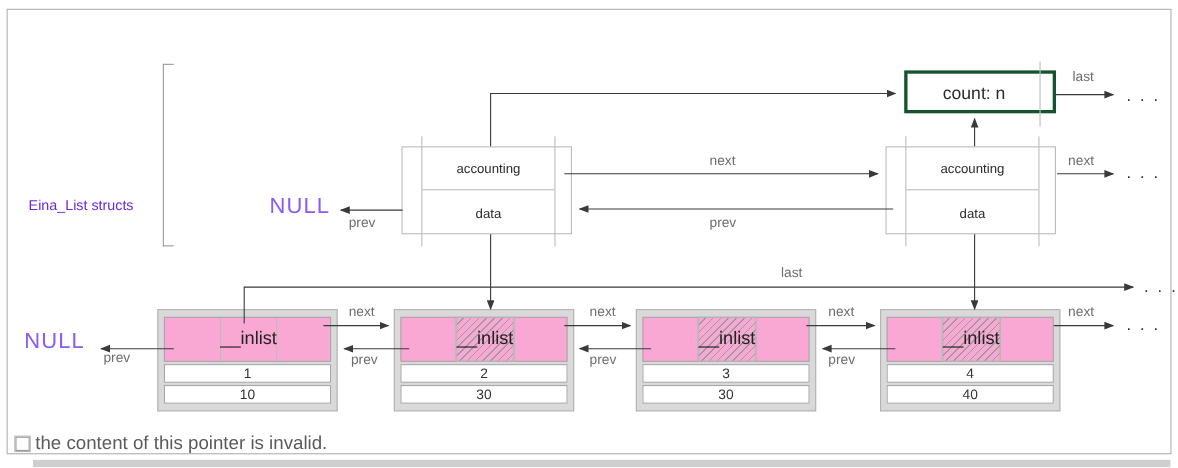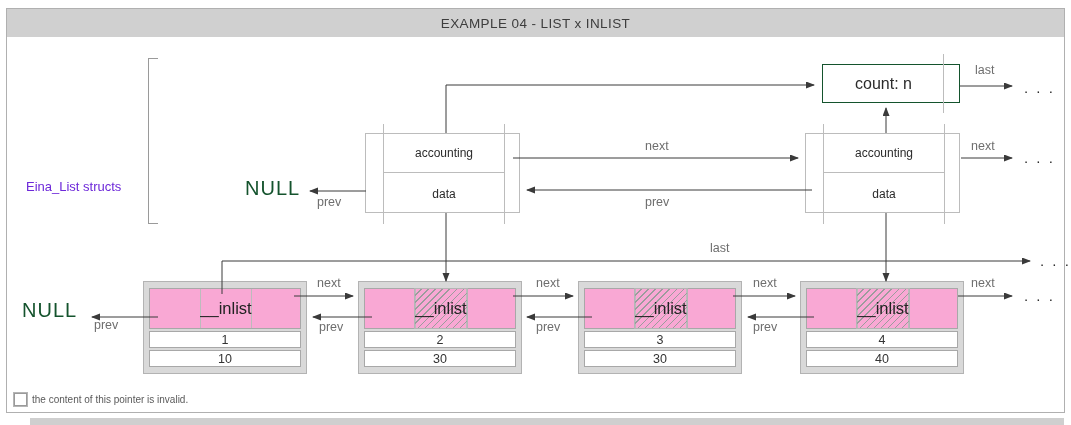--- a/index.html
+++ b/index.html
@@ -22,21 +22,21 @@
   .lstruct .vline { position:absolute; top:-10px; width:1px; height:100px; background:#bcbcbc; }
   .lstruct .vl-l { left:17px; } .lstruct .vl-r { left:138px; }
   .lstruct .row { position:absolute; left:18px; width:120px; height:39px;
                   display:flex; align-items:center; justify-content:center;
                   font-size:12px; color:#2b2b2b; }
   .lstruct .row1 { top:0; border-bottom:1px solid #bcbcbc; }
   .lstruct .row2 { top:40px; height:39px; }
 
   
   .count-box { position:absolute; left:822px; top:64px; width:138px; height:39px;
-               border:1px solid #14532d; background:#fff; }
+               border:3px solid #14532d; background:#fff; }
   .count-box .vline { position:absolute; left:120px; top:-11px; width:1px; height:59px; background:#bcbcbc; }
   .count-box .txt { position:absolute; left:0; top:0; width:121px; height:38px;
                     display:flex; align-items:center; justify-content:center;
                     font-size:16px; color:#2b2b2b; }
 
   
   .inode { position:absolute; top:281px; width:164px; height:93px;
            background:#d9d9d9; border:1px solid #b3b3b3; }
   .inode .ptr-cell { position:absolute; left:5px; top:6px; width:152px; height:41px;
                      background:#f9a8d4; border:1px solid #a8a8a8; }
@@ -47,39 +47,38 @@
            outline:1px solid #b5b5b5; }
   .inode .ptr-label { position:absolute; left:0; top:0; width:152px; height:39px;
                       display:flex; align-items:center; justify-content:center;
                       font-size:16.5px; color:#222; }
   .inode .val-cell { position:absolute; left:5px; width:152px; height:17px;
                      background:#fff; border:1px solid #a8a8a8;
                      display:flex; align-items:center; justify-content:center;
                      font-size:12.5px; color:#333; }
   .inode .val1 { top:49px; } .inode .val2 { top:68px; }
 
-  .null-text { position:absolute; font-size:20px; color:#14532d; letter-spacing:1px; }
+  .null-text { position:absolute; font-size:20px; color:#8b5cf6; letter-spacing:1px; }
   .ptr-name { position:absolute; font-size:12.5px; color:#6e6e6e; }
   .dots { position:absolute; font-size:15px; color:#2b2b2b; letter-spacing:2px; }
 
   .legend { position:absolute; left:14px; top:393px; display:flex; align-items:center; }
   .legend .swatch { width:13px; height:13px; border:1px solid #9a9a9a; background:#fff; margin-right:5px; }
-  .legend .ltext { font-size:10px; color:#5a5a5a; }
+  .legend .ltext { font-size:17px; color:#5a5a5a; }
 
   .bottom-strip { position:absolute; left:30px; top:418px; width:1034px; height:7px; background:#cfcfcf; }
 
   svg.wires { position:absolute; left:0; top:0; pointer-events:none; }
 </style>
 </head>
 <body>
 
 <div class="canvas">
 
   <div class="frame"></div>
-  <div class="titlebar">EXAMPLE 04 - LIST x INLIST</div>
 
   <div class="bracket"></div>
   <span class="eina-label">Eina_List structs</span>
 
   <div class="lstruct" style="left:365px; top:133px;">
     <div class="vline vl-l"></div>
     <div class="vline vl-r"></div>
     <div class="row row1">accounting</div>
     <div class="row row2">data</div>
   </div>

